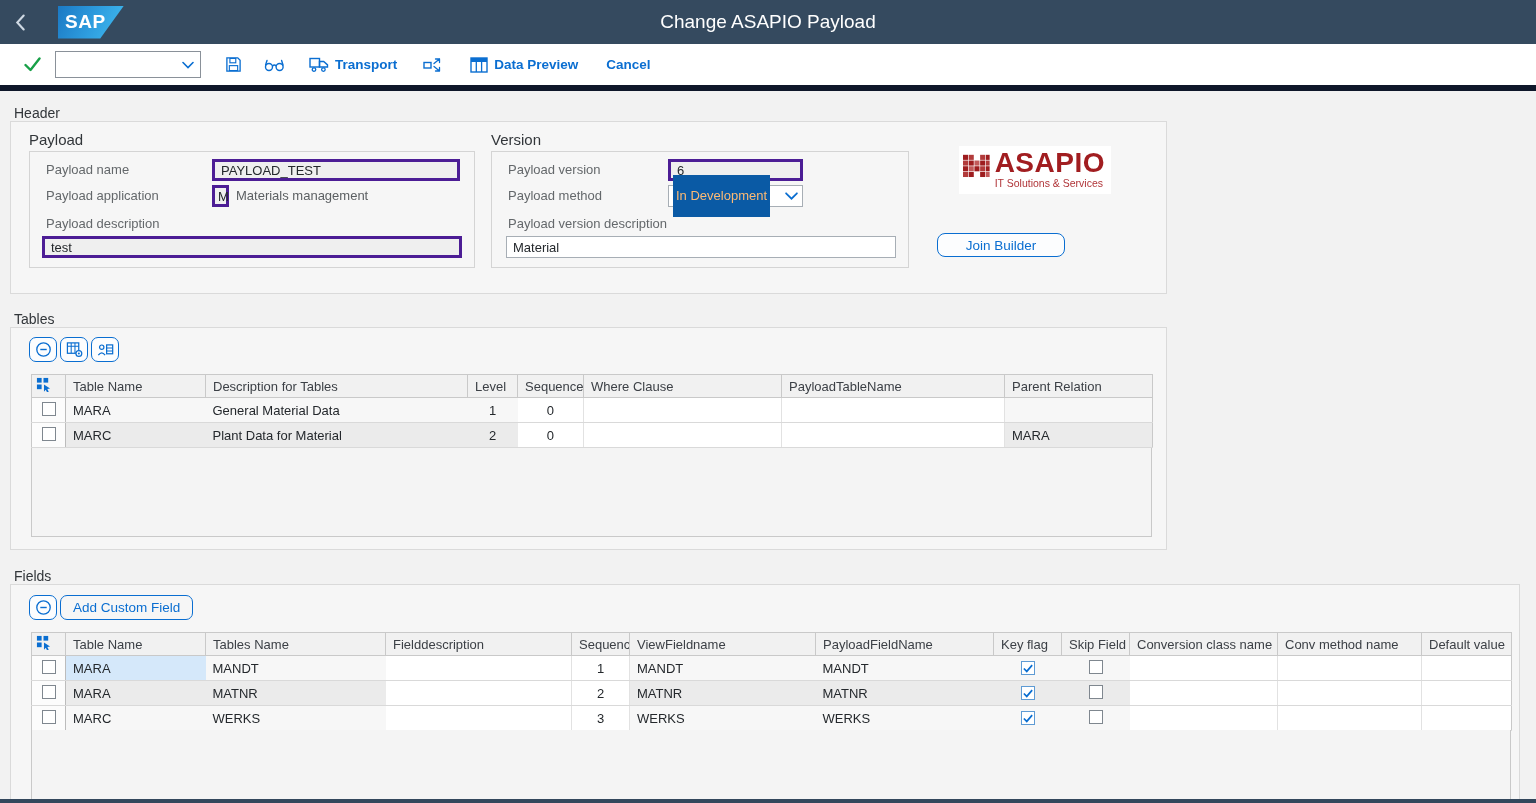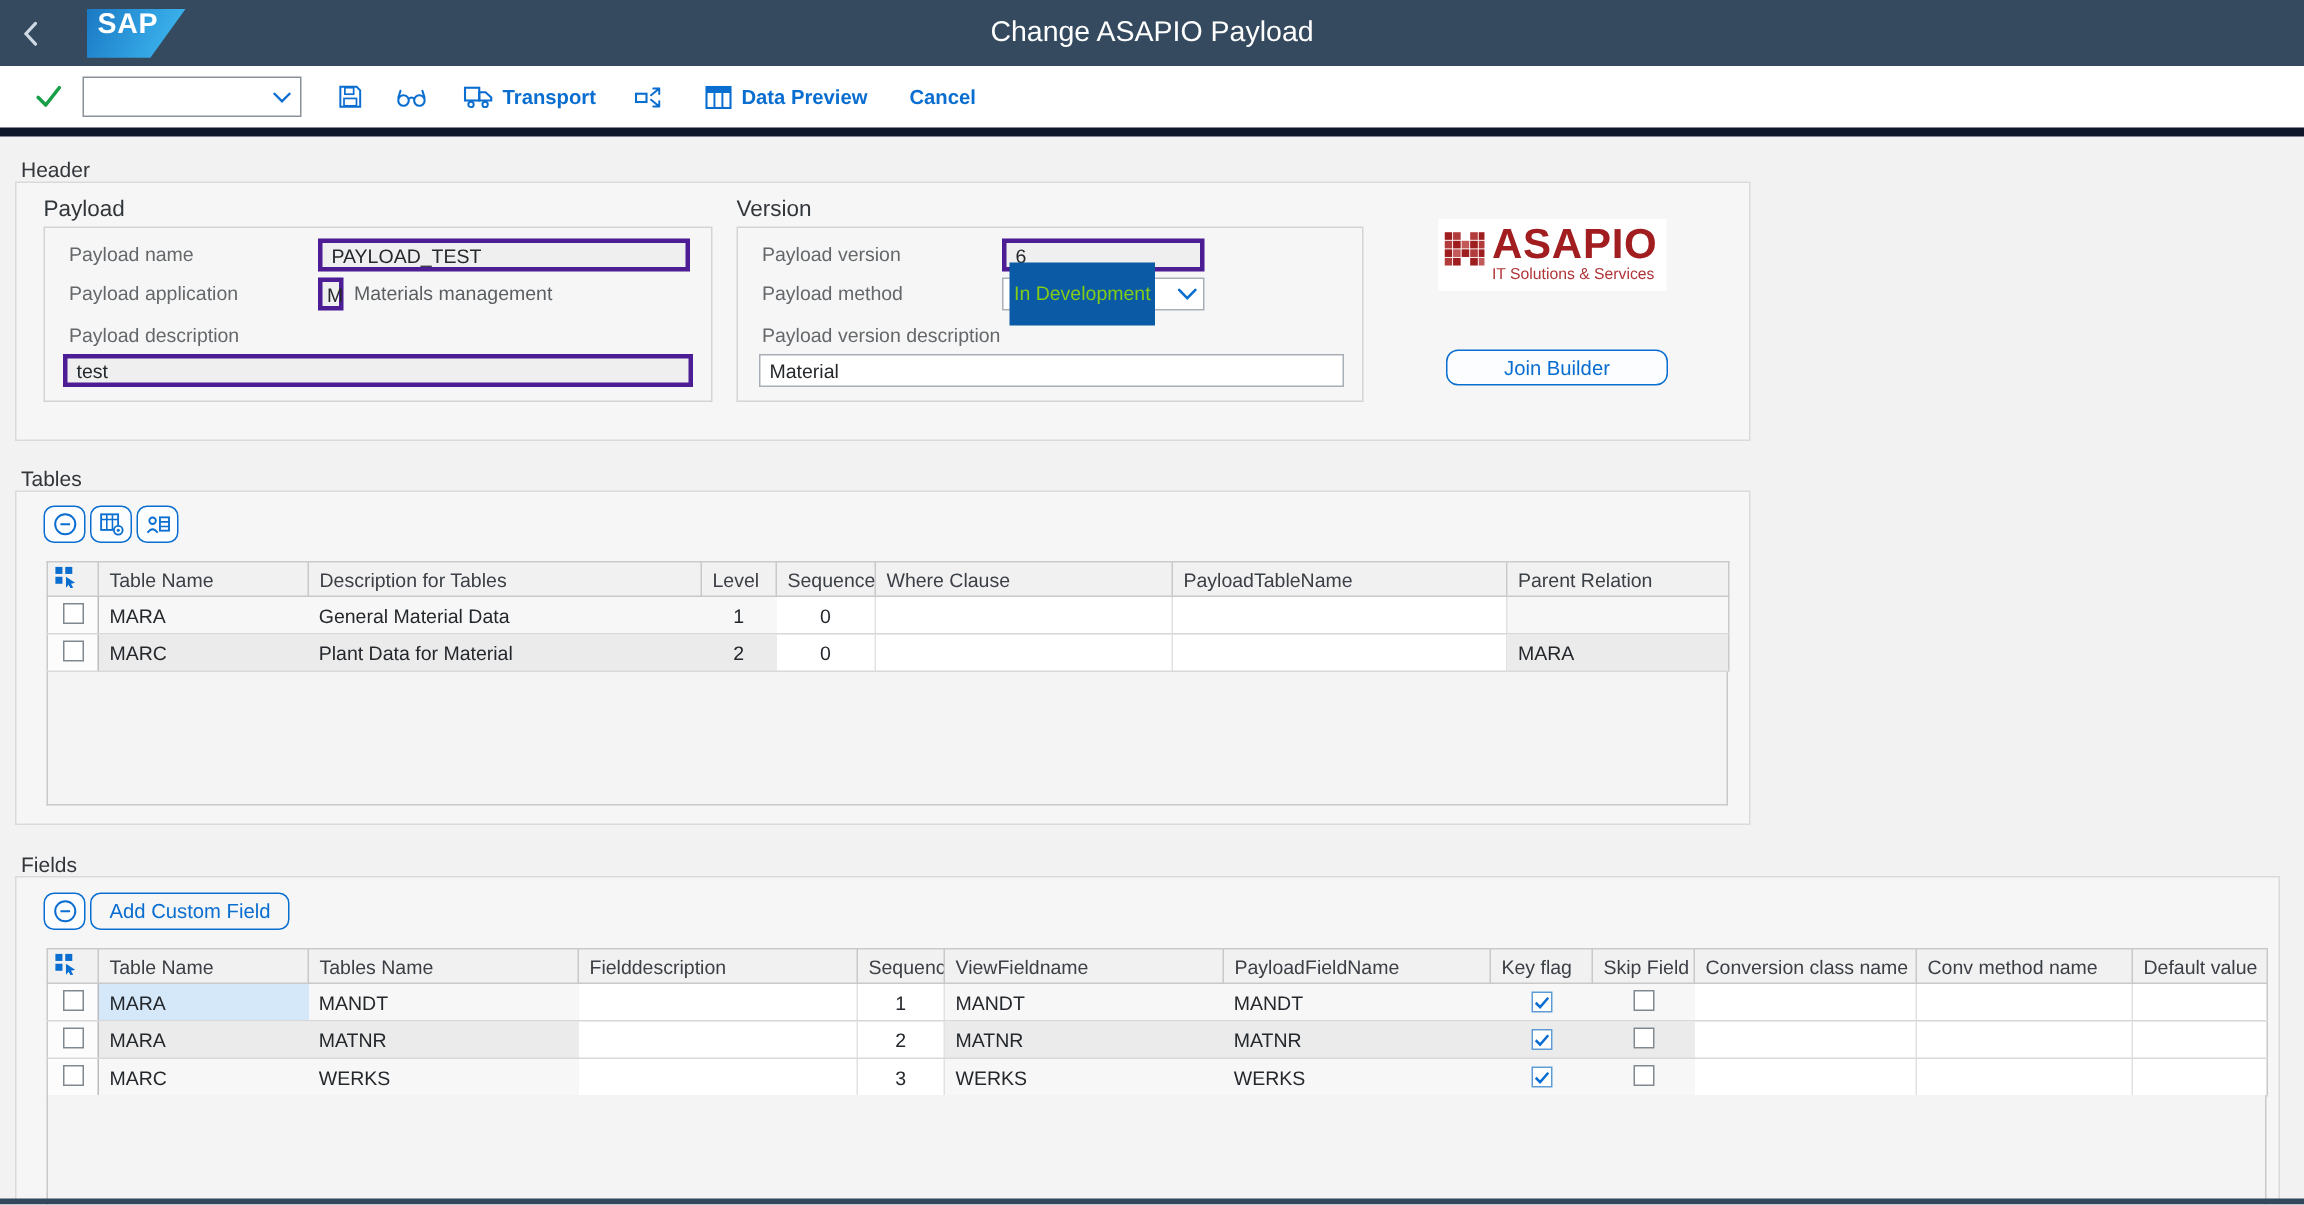--- a/index.html
+++ b/index.html
@@ -9,21 +9,21 @@
     background:#f2f2f2; color:#32363a;
     font-family:"Liberation Sans", sans-serif; font-size:13px;
   }
   
   .shellbar { position:absolute; left:0; top:0; width:1536px; height:44px;
     background:#354a5f; display:flex; align-items:center; }
   .back-btn { width:40px; height:44px; display:flex; align-items:center; justify-content:center; cursor:pointer; }
   .sap-logo { margin-left:18px; width:66px; height:33px; position:relative;
     background:linear-gradient(115deg,#1b79c4 0%,#2f9fe0 55%,#42bdf0 100%);
     clip-path:polygon(0 0,100% 0,64% 100%,0 100%);
-    display:flex; }
+    display:flex; align-items:center; }
   .sap-logo span { color:#fff; font-weight:bold; font-size:19px; letter-spacing:.5px; padding-left:7px; }
   .shell-title { position:absolute; left:0; right:0; text-align:center; color:#ffffff;
     font-size:19px; font-weight:400; pointer-events:none; }
   
   .toolbar { position:absolute; left:0; top:44px; width:1536px; height:47px;
     background:#ffffff; border-bottom:6px solid #0f172a;
     display:flex; align-items:center; }
   .tb-item { display:flex; align-items:center; gap:6px; color:#0a6ed1; font-weight:600; font-size:13.5px; cursor:pointer; }
   .combobox { width:146px; height:27px; background:#fff; border:1px solid #8a9199;
     display:flex; align-items:center; justify-content:flex-end; padding:0 6px; }
@@ -33,21 +33,21 @@
   .panel { position:absolute; background:#f6f6f6; border:1px solid #dadada; }
   .grouplabel { position:absolute; font-size:15px; color:#32363a; }
   .groupbox { position:absolute; border:1px solid #d4d4d4; }
   .fld-label { position:absolute; color:#64686b; font-size:13px; line-height:22px; height:22px; }
   .fld { position:absolute; height:22px; display:flex; align-items:center; padding:0 6px;
     font-size:13px; color:#24282c; }
   .fld.ro { background:#efefef; border:3px solid #4c1d95; }
   .fld.ed { background:#ffffff; border:1px solid #a7aeb5; }
   .dropdown { position:absolute; height:22px; background:#fff; border:1px solid #a7aeb5;
     display:flex; align-items:center; padding:0 4px; cursor:pointer; }
-  .dropdown .sel-text { background:#0a5aa5; color:#84cc16; padding:12px 3px; font-size:13px; line-height:18px; }
+  .dropdown .sel-text { background:#0a5aa5; color:#fdba74; padding:12px 3px; font-size:13px; line-height:18px; }
   .dropdown .dd-arrow { margin-left:auto; display:flex; }
   
   .asapio { position:absolute; background:#ffffff; display:flex; align-items:flex-start; padding:3px 6px 3px 4px; }
   .asapio-text { margin-left:5px; line-height:1; }
   .asapio-brand { color:#a11d20; font-weight:bold; font-size:28px; letter-spacing:.5px; }
   .asapio-tag { color:#b03438; font-size:10.5px; margin-top:1px; }
   
   .btn-outline { border:1px solid #0a6ed1; background:#fcfdfe; color:#0a6ed1;
     border-radius:8px; display:flex; align-items:center; justify-content:center;
     font-size:13.5px; cursor:pointer; }
@@ -201,21 +201,21 @@
         <rect x="27" y="27" width="8" height="8"></rect>
           <rect x="36" y="27" width="6" height="8" fill="#c25a5a"></rect>
       </g>
     </svg>
     <div class="asapio-text">
       <div class="asapio-brand">ASAPIO</div>
       <div class="asapio-tag">IT Solutions &amp; Services</div>
     </div>
   </div>
 
-  <div class="btn-outline" style="position:absolute; left:953px; top:111px; width:148px; height:24px">
+  <div class="btn-outline" style="position:absolute; left:926px; top:111px; width:128px; height:24px">
     <span>Join Builder</span>
   </div>
 </div>
 
 <div class="section-label" style="left:14px; top:311px">Tables</div>
 
 <div class="panel" style="left:10px; top:327px; width:1157px; height:223px">
   <div class="mini-toolbar" style="left:18px; top:9px">
     <div class="icon-btn">
       <svg width="17" height="17" viewBox="0 0 18 18">

